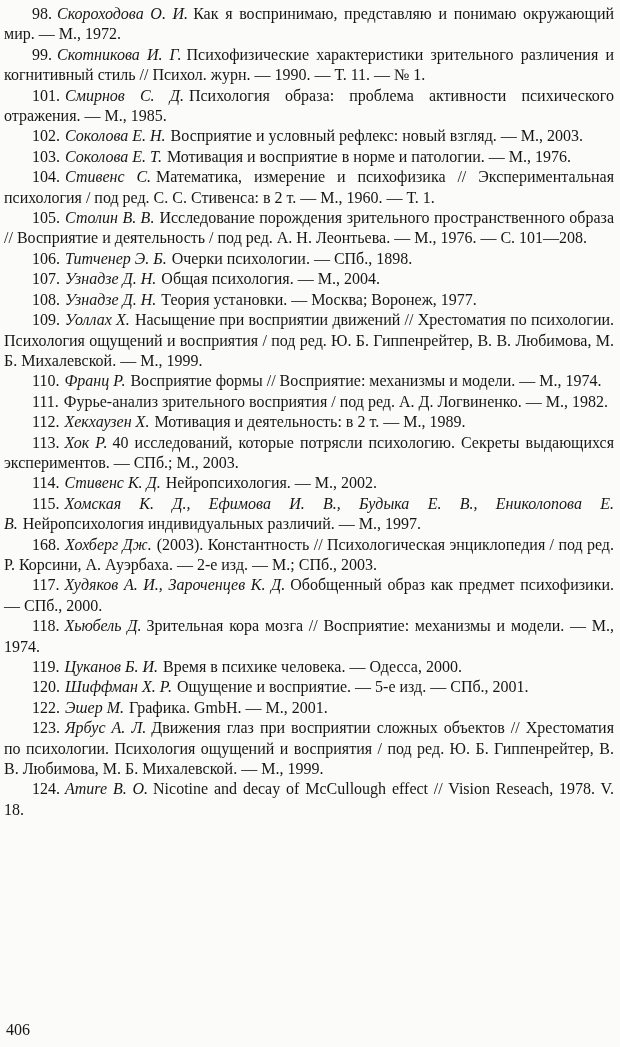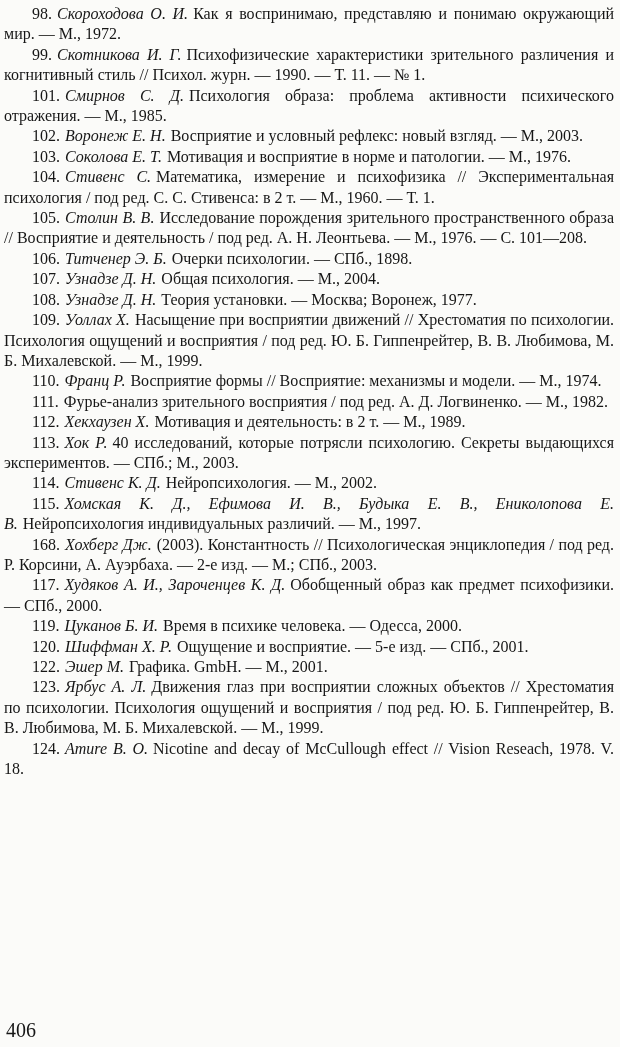--- a/index.html
+++ b/index.html
@@ -39,38 +39,38 @@
     font-style: italic;
     margin-right: 5px;
   }
   .entry .body {
     font-style: normal;
   }
   .page-number {
     position: absolute;
     left: 6px;
     bottom: 6px;
-    font-size: 20px;
+    font-size: 16px;
     line-height: 22px;
     text-indent: 0;
   }
 </style>
 </head>
 <body>
 
 <div class="scan-page">
   <div class="bib-list">
   <p class="entry"><span class="num">98.</span><span class="author">Скороходова О. И.</span><span class="body">Как я воспринимаю, представляю и понимаю окружающий мир. — М., 1972.</span></p>
 
   <p class="entry"><span class="num">99.</span><span class="author">Скотникова И. Г.</span><span class="body">Психофизические характеристики зрительного различения и когнитивный стиль // Психол. журн. — 1990. — Т. 11. — № 1.</span></p>
 
 
   <p class="entry"><span class="num">101.</span><span class="author">Смирнов С. Д.</span><span class="body">Психология образа: проблема активности психического отражения. — М., 1985.</span></p>
 
-  <p class="entry"><span class="num">102.</span><span class="author">Воронеж Е. Н.</span><span class="body">Восприятие и условный рефлекс: новый взгляд. — М., 2003.</span></p>
+  <p class="entry"><span class="num">102.</span><span class="author">Соколова Е. Н.</span><span class="body">Восприятие и условный рефлекс: новый взгляд. — М., 2003.</span></p>
 
   <p class="entry"><span class="num">103.</span><span class="author">Соколова Е. Т.</span><span class="body">Мотивация и восприятие в норме и патологии. — М., 1976.</span></p>
 
   <p class="entry"><span class="num">104.</span><span class="author">Стивенс С.</span><span class="body">Математика, измерение и психофизика // Экспериментальная психология / под ред. С. С. Стивенса: в 2 т. — М., 1960. — Т. 1.</span></p>
 
   <p class="entry"><span class="num">105.</span><span class="author">Столин В. В.</span><span class="body">Исследование порождения зрительного пространственного образа // Восприятие и деятельность / под ред. А. Н. Леонтьева. — М., 1976. — С. 101—208.</span></p>
 
   <p class="entry"><span class="num">106.</span><span class="author">Титченер Э. Б.</span><span class="body">Очерки психологии. — СПб., 1898.</span></p>
 
   <p class="entry"><span class="num">107.</span><span class="author">Узнадзе Д. Н.</span><span class="body">Общая психология. — М., 2004.</span></p>
@@ -88,20 +88,21 @@
   <p class="entry"><span class="num">113.</span><span class="author">Хок Р.</span><span class="body">40 исследований, которые потрясли психологию. Секреты выдающихся экспериментов. — СПб.; М., 2003.</span></p>
 
   <p class="entry"><span class="num">114.</span><span class="author">Стивенс К. Д.</span><span class="body">Нейропсихология. — М., 2002.</span></p>
 
   <p class="entry"><span class="num">115.</span><span class="author">Хомская К. Д., Ефимова И. В., Будыка Е. В., Ениколопова Е. В.</span><span class="body">Нейропсихология индивидуальных различий. — М., 1997.</span></p>
 
   <p class="entry"><span class="num">168.</span><span class="author">Хохберг Дж.</span><span class="body">(2003). Константность // Психологическая энциклопедия / под ред. Р. Корсини, А. Ауэрбаха. — 2-е изд. — М.; СПб., 2003.</span></p>
 
   <p class="entry"><span class="num">117.</span><span class="author">Худяков А. И., Зароченцев К. Д.</span><span class="body">Обобщенный образ как предмет психофизики. — СПб., 2000.</span></p>
 
+  <p class="entry"><span class="num">118.</span><span class="author">Хьюбель Д.</span><span class="body">Зрительная кора мозга // Восприятие: механизмы и модели. — М., 1974.</span></p>
 
   <p class="entry"><span class="num">119.</span><span class="author">Цуканов Б. И.</span><span class="body">Время в психике человека. — Одесса, 2000.</span></p>
 
   <p class="entry"><span class="num">120.</span><span class="author">Шиффман Х. Р.</span><span class="body">Ощущение и восприятие. — 5-е изд. — СПб., 2001.</span></p>
 
 
   <p class="entry"><span class="num">122.</span><span class="author">Эшер М.</span><span class="body">Графика. GmbH. — М., 2001.</span></p>
 
   <p class="entry"><span class="num">123.</span><span class="author">Ярбус А. Л.</span><span class="body">Движения глаз при восприятии сложных объектов // Хрестоматия по психологии. Психология ощущений и восприятия / под ред. Ю. Б. Гиппенрейтер, В. В. Любимова, М. Б. Михалевской. — М., 1999.</span></p>
 

